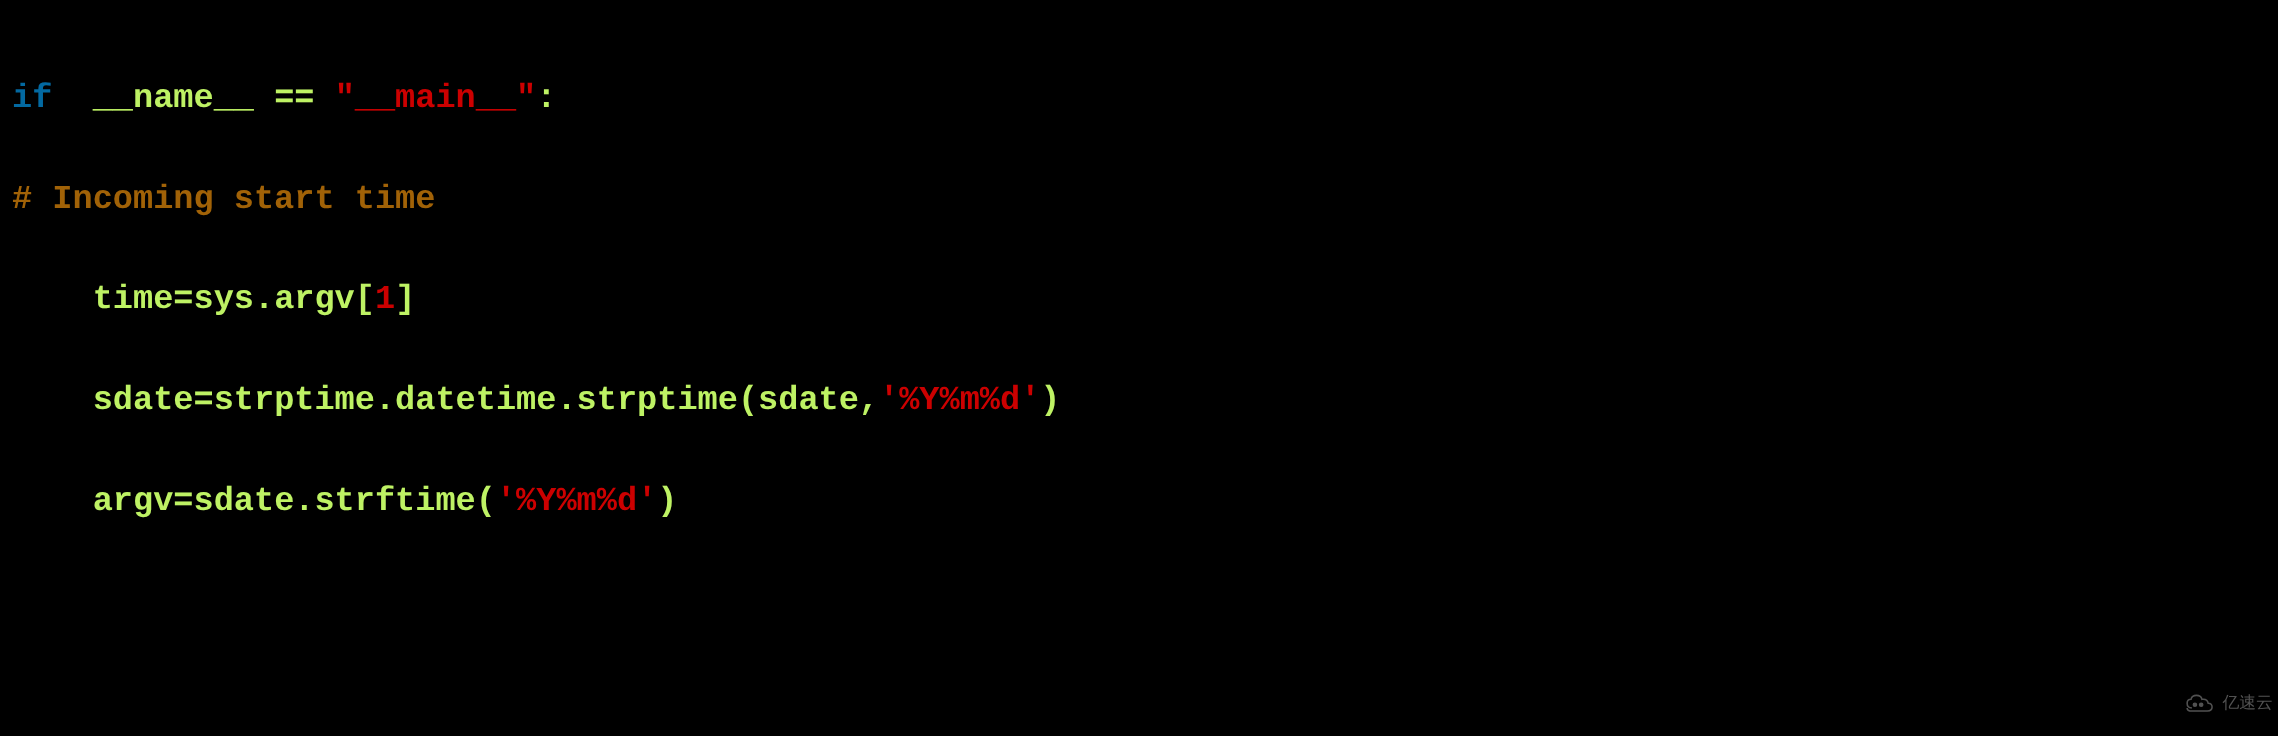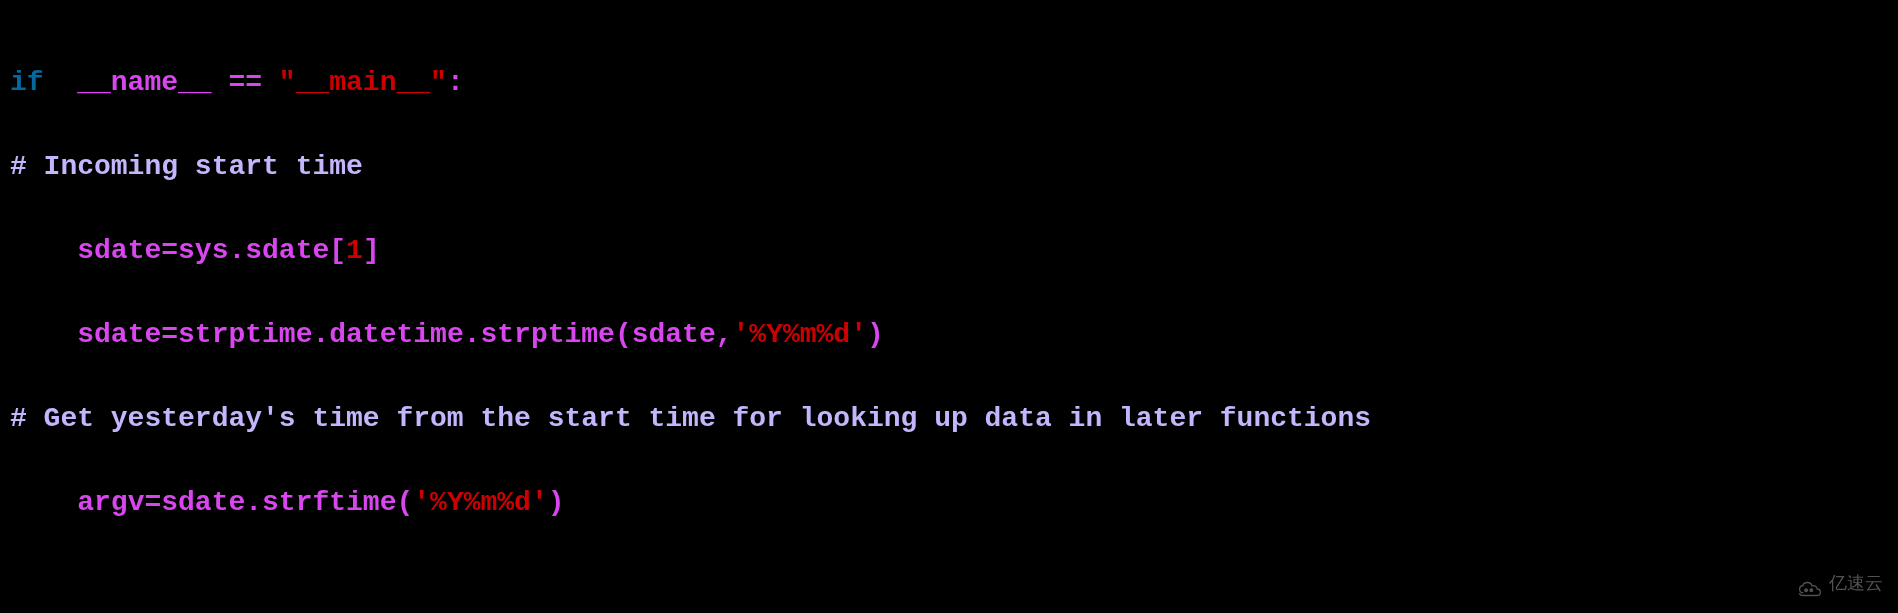--- a/index.html
+++ b/index.html
@@ -20,50 +20,49 @@
   }
   .code-container {
     white-space: pre;
     color: #ffffff;
   }
   .line {
     display: block;
     min-height: 42px;
   }
   .kw { color: #0369a1; }
-  .white { color: #d946ef; }
+  .white { color: #bef264; }
   .str { color: #cc0000; }
   .num { color: #cc0000; }
-  .comment { color: #c4b5fd; }
+  .comment { color: #a16207; }
   .watermark {
     position: absolute;
-    right: 15px;
+    right: 4px;
     bottom: 15px;
     color: #888888;
-    font-size: 18px;
+    font-size: 14px;
     font-weight: normal;
     opacity: 0.6;
     display: flex;
-    align-items: flex-end;
+    align-items: flex-start;
     gap: 6px;
   }
   .watermark-icon {
     width: 26px;
     height: 18px;
   }
 </style>
 </head>
 <body>
 
 <div class="code-container">
 <span class="line"><span class="kw">if</span><span class="white">  __name__ == </span><span class="str">"__main__"</span><span class="white">:</span></span>
 <span class="line"><span class="comment"># Incoming start time</span></span>
-<span class="line"><span class="white">    </span><span class="white">sdate=sys.sdate[</span><span class="num">1</span><span class="white">]</span></span>
+<span class="line"><span class="white">    </span><span class="white">time=sys.argv[</span><span class="num">1</span><span class="white">]</span></span>
 <span class="line"><span class="white">    </span><span class="white">sdate=strptime.datetime.strptime(sdate,</span><span class="str">'%Y%m%d'</span><span class="white">)</span></span>
-<span class="line"><span class="comment"># Get yesterday's time from the start time for looking up data in later functions</span></span>
 <span class="line"><span class="white">    </span><span class="white">argv=sdate.strftime(</span><span class="str">'%Y%m%d'</span><span class="white">)</span></span>
 
 
 
 
 
 </div>
 
 <div class="watermark">
   <svg class="watermark-icon" viewBox="0 0 40 24" fill="none" stroke="#888" stroke-width="2">

